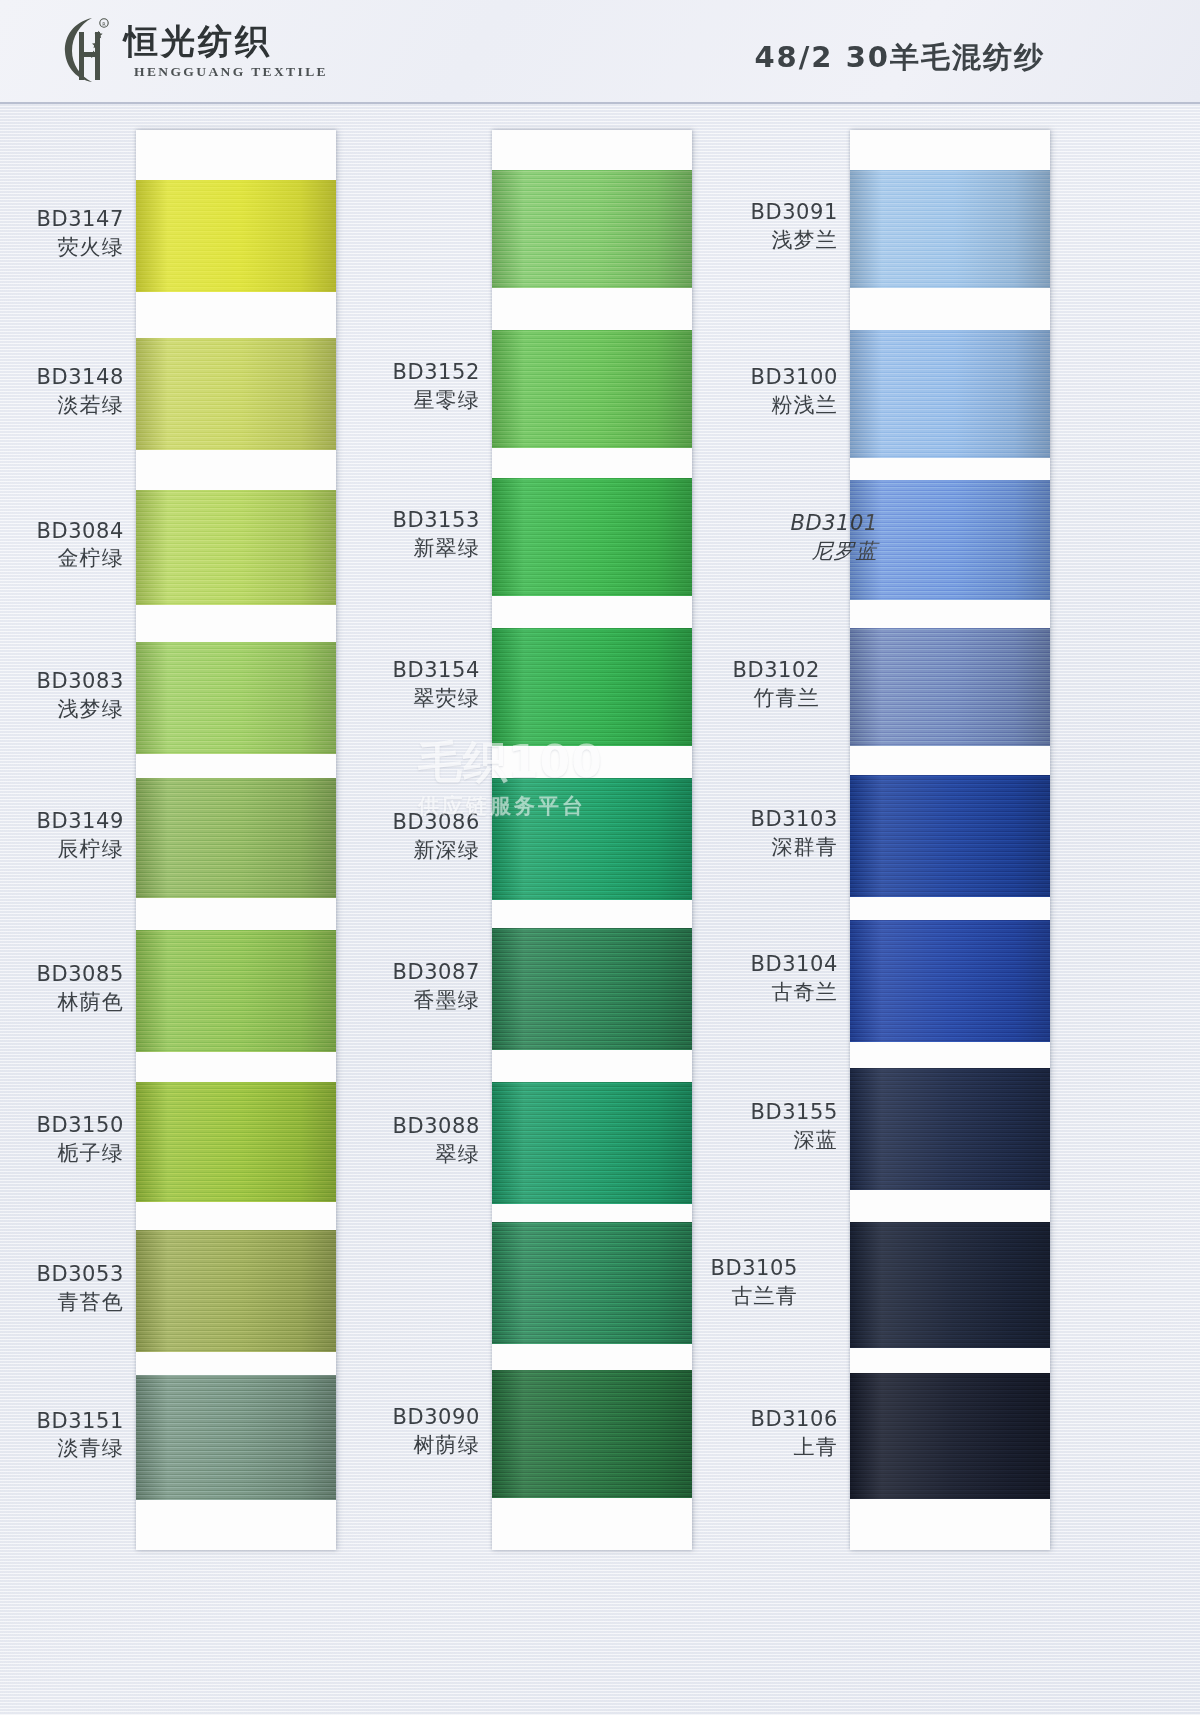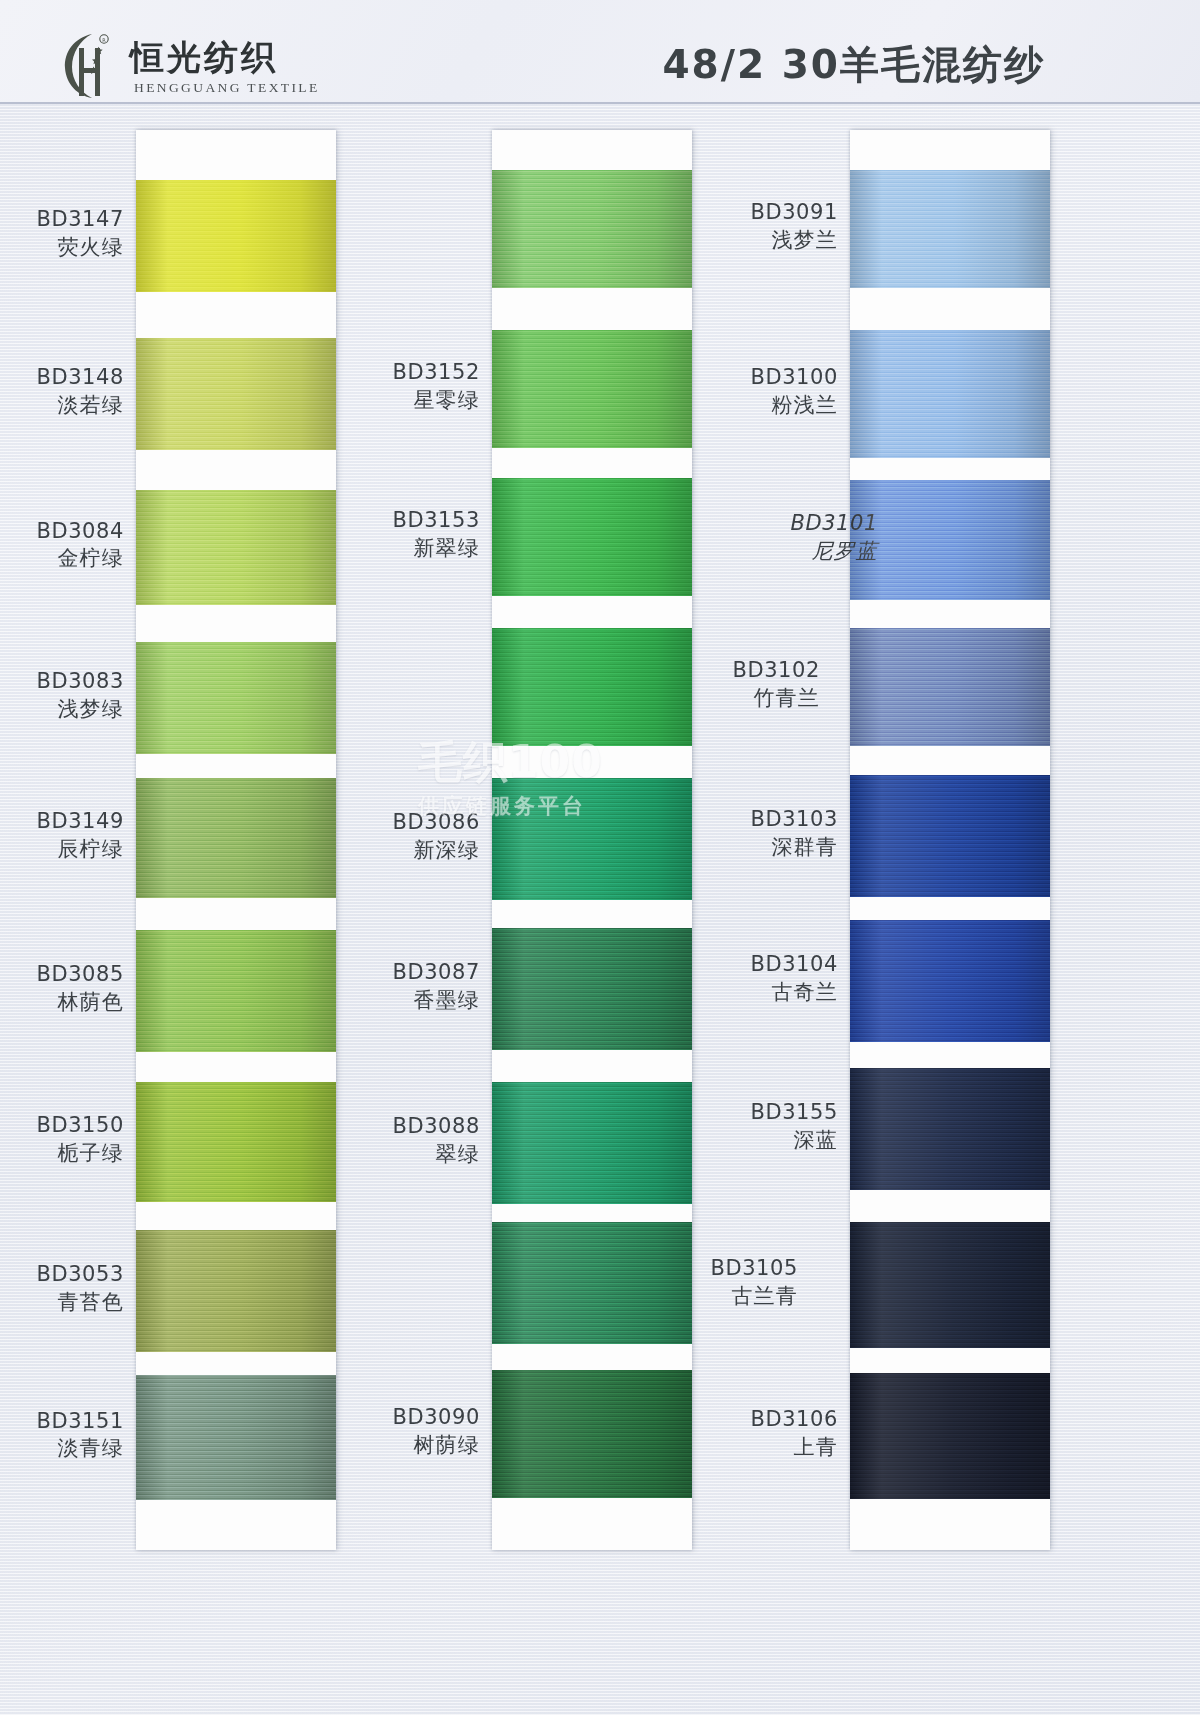--- a/index.html
+++ b/index.html
@@ -41,24 +41,24 @@
     box-sizing: border-box;
   }
   #header-inner {
     position: relative;
     width: 100%;
     height: 100%;
   }
   #brand {
     position: absolute;
     left: 62px;
-    top: 30px;
+    top: 14px;
     display: flex;
     align-items: center;
-    gap: 16px;
+    gap: 10px;
   }
   #logo-mark {
     position: relative;
     width: 52px;
     height: 72px;
   }
   #brand-text {
     display: flex;
     flex-direction: column;
     justify-content: center;
@@ -68,32 +68,32 @@
     font-family: "DejaVu Sans", "Liberation Sans", sans-serif;
     font-size: 34px;
     font-weight: 700;
     letter-spacing: 3px;
     color: #2f3436;
     line-height: 1.05;
   }
   #brand-en {
     font-family: "Liberation Serif", "DejaVu Serif", serif;
     font-size: 13.5px;
-    font-weight: 400;
+    font-weight: 700;
     letter-spacing: 2.4px;
     color: #4c5153;
     margin-top: 5px;
-    margin-left: 4px;
+    margin-left: 10px;
   }
   #doc-title {
     position: absolute;
     right: 155px;
     top: 38px;
     font-family: "DejaVu Sans", "Liberation Sans", sans-serif;
-    font-size: 39px;
+    font-size: 29px;
     font-weight: 700;
     letter-spacing: 2px;
     color: #3d4347;
     white-space: nowrap;
   }
 
   
   .column {
     position: absolute;
     top: 130px;
@@ -362,20 +362,24 @@
       <div class="label-name">淡青绿</div>
     </div>
     <div class="label right" style="left: 330px; top: 359px;">
       <div class="label-code">BD3152</div>
       <div class="label-name">星零绿</div>
     </div>
     <div class="label right" style="left: 330px; top: 507px;">
       <div class="label-code">BD3153</div>
       <div class="label-name">新翠绿</div>
     </div>
+    <div class="label right" style="left: 330px; top: 657px;">
+      <div class="label-code">BD3154</div>
+      <div class="label-name">翠荧绿</div>
+    </div>
     <div class="label right" style="left: 330px; top: 809px;">
       <div class="label-code">BD3086</div>
       <div class="label-name">新深绿</div>
     </div>
     <div class="label right" style="left: 330px; top: 959px;">
       <div class="label-code">BD3087</div>
       <div class="label-name">香墨绿</div>
     </div>
     <div class="label right" style="left: 330px; top: 1113px;">
       <div class="label-code">BD3088</div>

